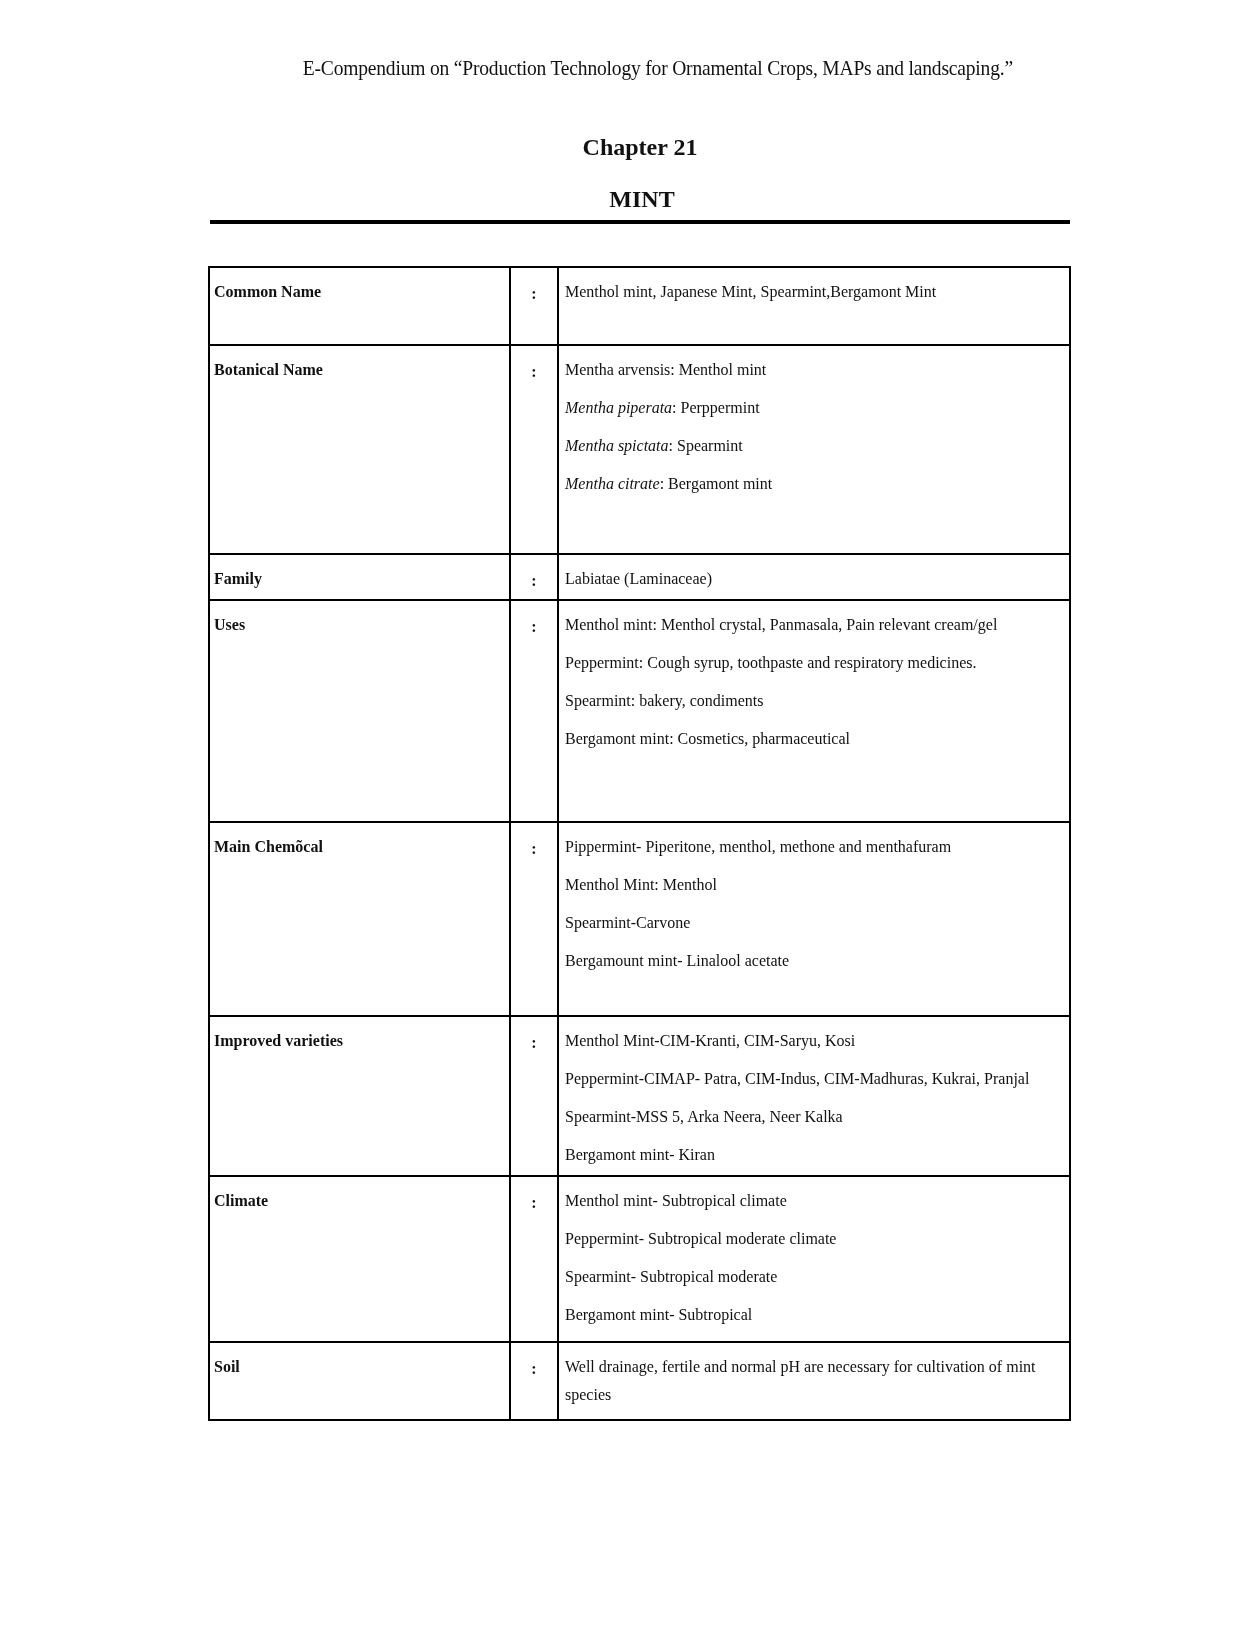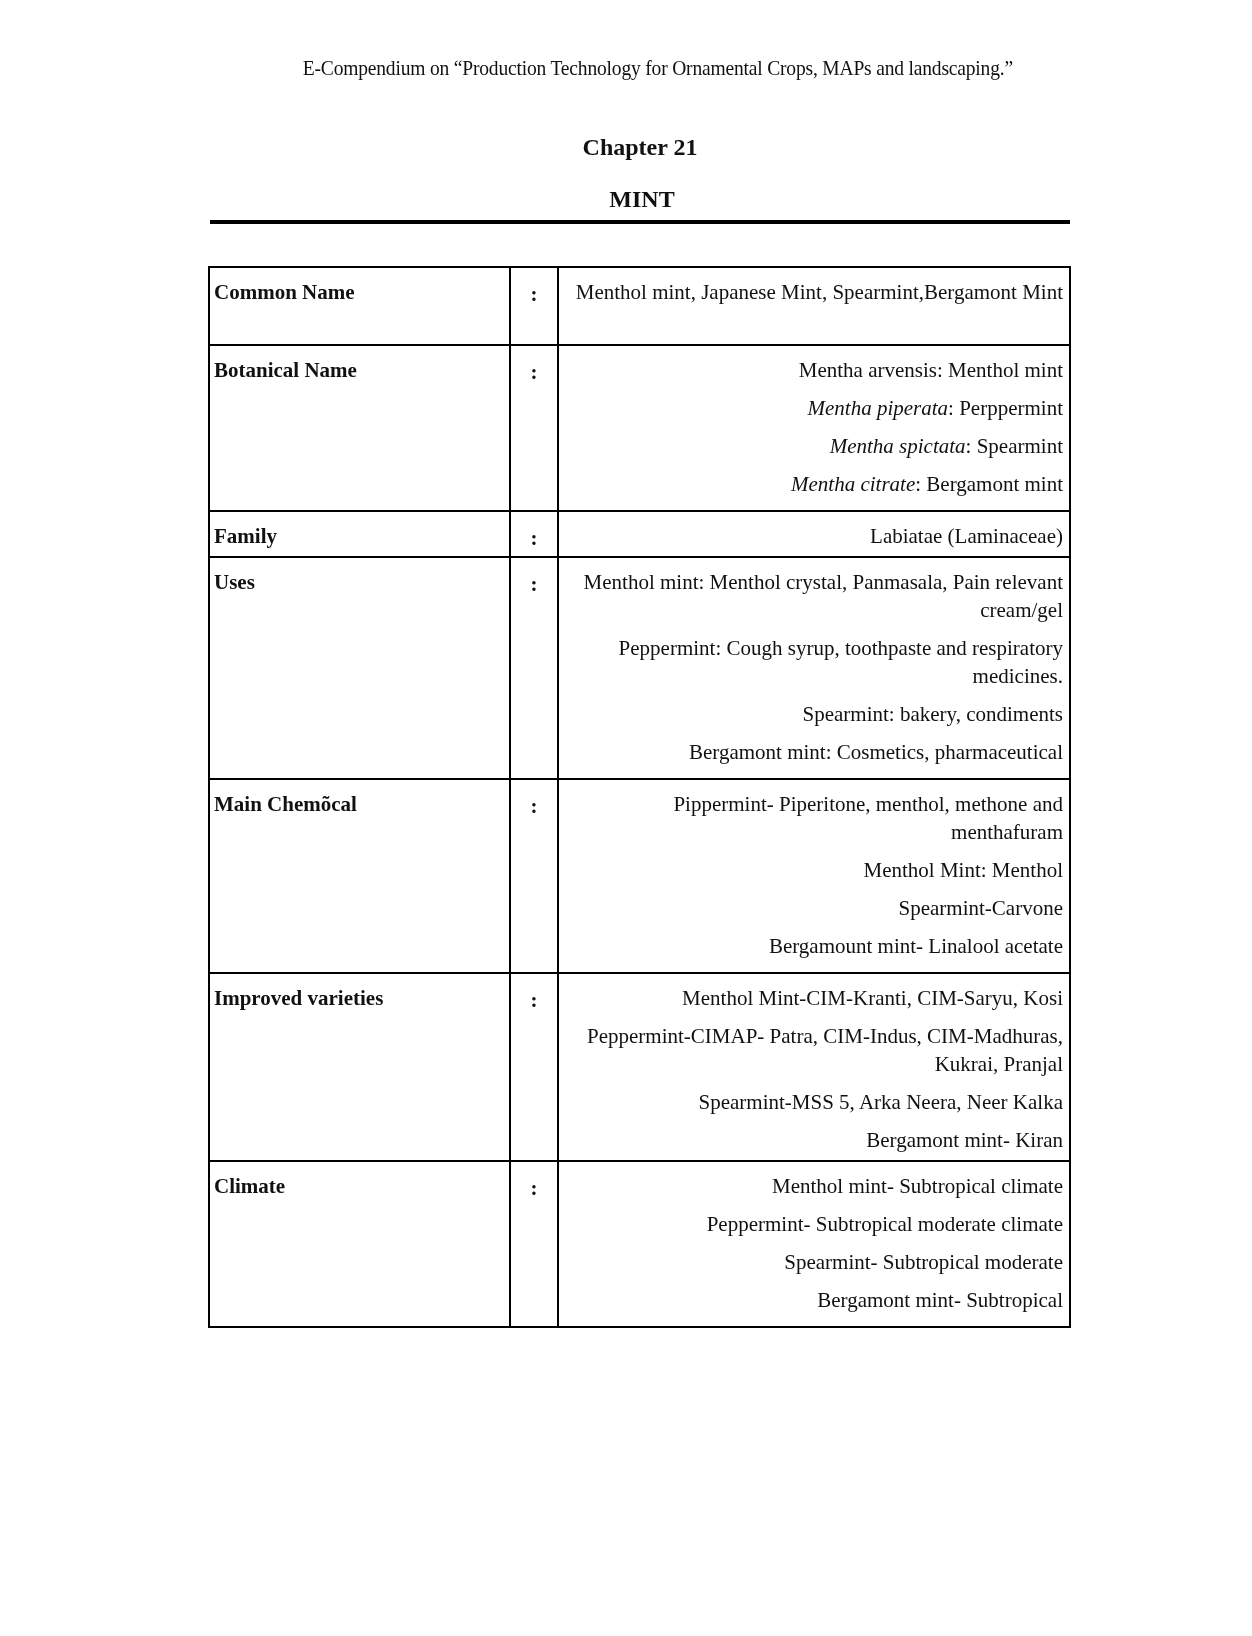--- a/index.html
+++ b/index.html
@@ -16,27 +16,27 @@
   .title {
     position:absolute; left:0; width:1284px; top:186px; text-align:center;
     font-family:"Liberation Serif", serif; font-weight:bold; font-size:24px;
   }
   .rule {
     position:absolute; left:210px; top:220px; width:860px; height:4px; background:#000;
   }
   table.info {
     position:absolute; left:208px; top:266px; width:863px;
     border-collapse:collapse; table-layout:fixed;
-    font-family:"Liberation Serif", serif; font-size:21px; line-height:28px;border-radius:15px;
+    font-family:"Liberation Serif", serif; font-size:16px; line-height:28px;border-radius:15px;
   }
   table.info td { border:2px solid #000; vertical-align:top; padding:0; }
   td.label { width:295px; font-weight:bold; padding:10px 0 0 4px !important; }
   td.colon { width:46px; text-align:center; font-weight:bold; padding-top:12px !important; }
   td.value { padding:10px 6px 6px 6px !important; }
-  .line { margin-bottom:10px;text-align:right; }
+  .line { margin-bottom:10px; }
   .line:last-child { margin-bottom:0; }
   .justify { text-align:justify; }
   em { font-style:italic; }
 </style>
 </head>
 <body>
 
 <div class="header"><span>E-Compendium on “Production Technology for Ornamental Crops, MAPs and landscaping.”</span></div>
 <div class="chapter">Chapter 21</div>
 <div class="title">MINT</div>
@@ -44,21 +44,21 @@
 
 <table class="info">
   <tbody id="info-body">
       <tr style="height: 78px;">
         <td class="label">Common Name</td>
         <td class="colon">:</td>
         <td class="value">
           <div class="line"><span> Menthol mint, Japanese Mint, Spearmint,Bergamont Mint</span></div>
         </td>
       </tr>
-      <tr style="height: 166px; padding-left: 39px;">
+      <tr style="height: 209px; padding-left: 39px;">
         <td class="label">Botanical Name</td>
         <td class="colon">:</td>
         <td class="value">
           <div class="line"><span>Mentha arvensis: Menthol mint</span></div>
           <div class="line"><em>Mentha piperata</em><span>: Perppermint</span></div>
           <div class="line"><em>Mentha spictata</em><span>: Spearmint</span></div>
           <div class="line"><em>Mentha citrate</em><span>: Bergamont mint</span></div>
         </td>
       </tr>
       <tr style="height: 31px;">
@@ -101,14 +101,21 @@
       <tr style="height: 166px;">
         <td class="label">Climate</td>
         <td class="colon">:</td>
         <td class="value">
           <div class="line"><span>Menthol mint- Subtropical climate</span></div>
           <div class="line"><span>Peppermint- Subtropical moderate climate</span></div>
           <div class="line"><span>Spearmint- Subtropical moderate</span></div>
           <div class="line"><span>Bergamont mint- Subtropical</span></div>
         </td>
       </tr>
+      <tr style="height: 78px;">
+        <td class="label">Soil</td>
+        <td class="colon">:</td>
+        <td class="value">
+          <div class="line"><span>Well drainage, fertile and normal pH are necessary for cultivation of mint species</span></div>
+        </td>
+      </tr>
     </tbody>
 </table>
 
 </body></html>

